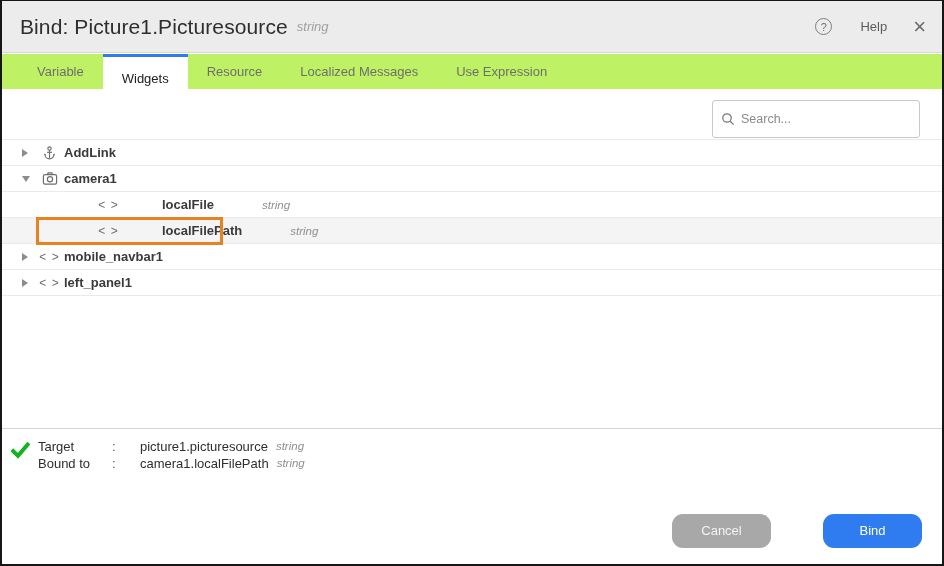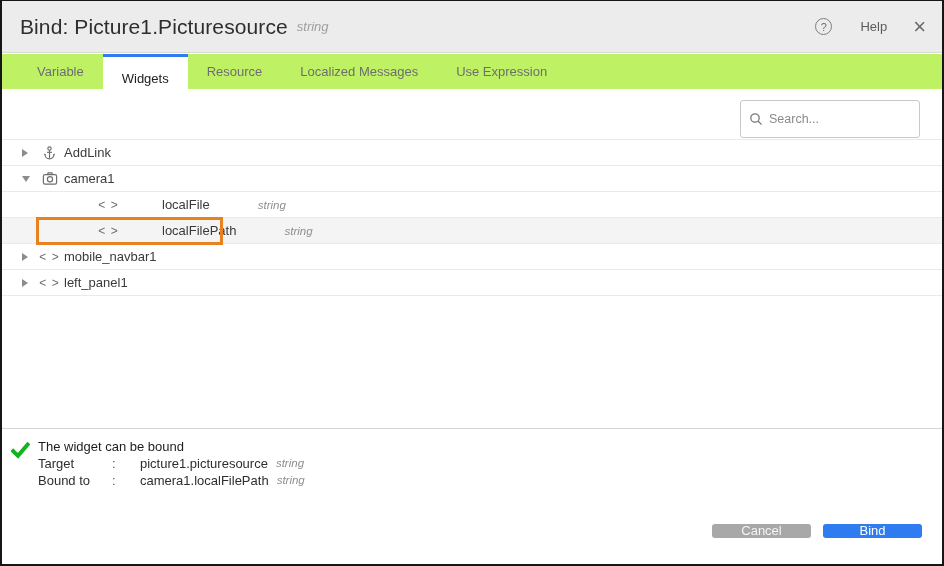--- a/index.html
+++ b/index.html
@@ -41,21 +41,21 @@
     display:flex; align-items:center; padding:0 19px; font-size:13px;
     color:#6e6e6e; cursor:pointer; position:relative;
   }
   .tab.active {
     background:#fff; color:#212121; border-top:3px solid #2f7cf0;
     padding-top:8px; margin-top:0; height:37px;
   }
 
   
   .search-box {
-    position:absolute; top:99px; right:22px; width:180px; height:27px;
+    position:absolute; top:99px; right:22px; width:208px; height:27px;
     border:1px solid #c9c9c9; border-radius:3px; background:#fff;
     display:flex; align-items:center; padding:18px 8px; gap:6px;
   }
   .search-box svg { flex:0 0 auto; }
   .search-input {
     border:none; outline:none; flex:1; font-size:12.5px; color:#444;
     font-family:"Liberation Sans", sans-serif; background:transparent;
   }
   .search-input::placeholder { color:#8a8a8a; }
 
@@ -73,21 +73,21 @@
     content:""; border-top:4px solid transparent; border-bottom:4px solid transparent;
     border-left:6px solid #8c8c8c;
   }
   .expander.expanded::before {
     content:""; border-left:4px solid transparent; border-right:4px solid transparent;
     border-top:6px solid #8c8c8c;
   }
   .ticon { width:17px; margin-right:6px; display:inline-flex; justify-content:center; color:#6e6e6e; }
   .icon-code { font-size:12px; color:#6e6e6e; letter-spacing:1px; white-space:nowrap; }
   .icon-code::before { content:"< >"; }
-  .rlabel { font-size:13px; color:#3a3a3a; }
+  .rlabel { font-size:13px; color:#3a3a3a;font-weight:bold; }
   .hint { font-size:11.5px; font-style:italic; color:#8f8f8f; margin-left:9px; }
   .hl-box {
     position:absolute; left:34px; top:-1px; width:187px; height:28px;
     border:3px solid #e8821f; pointer-events:none; z-index:2;
   }
 
   
   .status {
     position:absolute; top:427px; left:0; right:0; height:70px;
     border-top:1px solid #d4d4d4; border-bottom:1px solid #d4d4d4;
@@ -101,23 +101,23 @@
   .kv .val { color:#2e2e2e; }
   .kv .hint { margin-left:8px; }
 
   
   .footer {
     position:absolute; left:0; right:0; bottom:0; height:67px; background:#fff;
     display:flex; align-items:center; justify-content:flex-end; gap:12px;
     padding-right:20px;
   }
   .btn {
-    width:99px; height:14px; border:none; border-radius:3px; font-size:13px;
+    width:99px; height:34px; border:none; border-radius:11px; font-size:13px;
     font-family:"Liberation Sans", sans-serif; cursor:pointer;
-    display:flex; align-items:center; justify-content:center;
+    display:flex; align-items:center; justify-content:center;margin-left:40px;
   }
   .btn-cancel { background:#a8a8a8; color:#f4f4f4; }
   .btn-bind { background:#2f7cf0; color:#ffffff; }
 </style>
 </head>
 <body>
 
 <div class="dialog">
 
   <div class="hdr">
@@ -202,21 +202,20 @@
     </div>
 
   </div>
 
   <div class="status">
     <span class="check-icon">
       <svg width="19" height="17" viewBox="0 0 19 17">
         <path d="M2.2 9.2 L7 13.8 L16.6 2.6" fill="none" stroke="#12b41d" stroke-width="4" stroke-linecap="square"></path>
       </svg>
     </span>
-    <div class="status-msg">The widget can be bound</div>
     <div class="kv">
       <span class="lbl">Target</span>
       <span class="colon">:</span>
       <span class="val">picture1.picturesource</span>
       <span class="hint">string</span>
     </div>
     <div class="kv">
       <span class="lbl">Bound to</span>
       <span class="colon">:</span>
       <span class="val">camera1.localFilePath</span>

